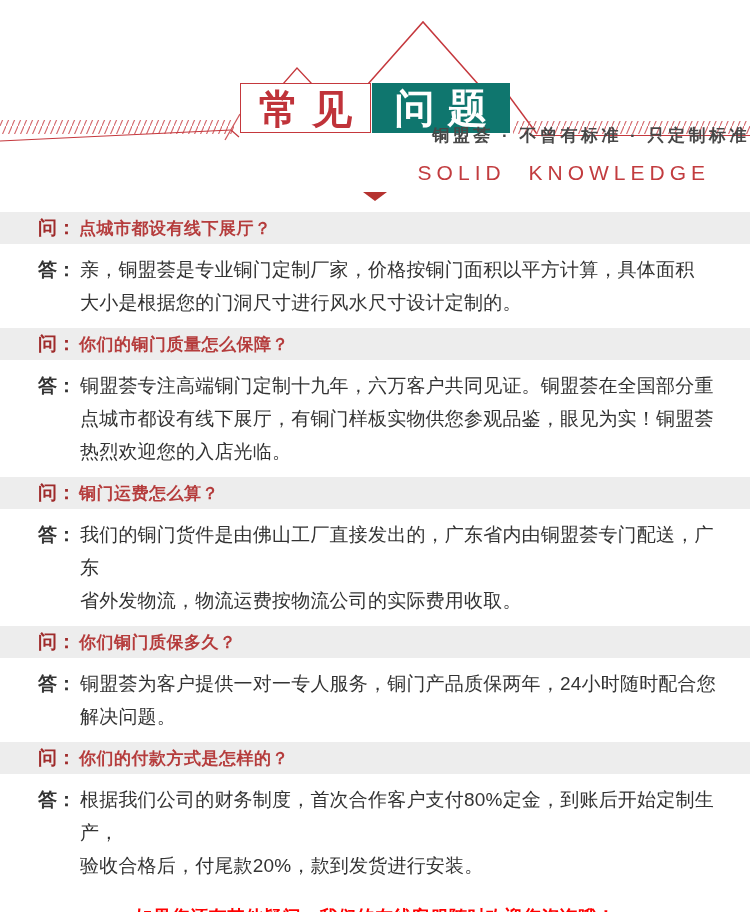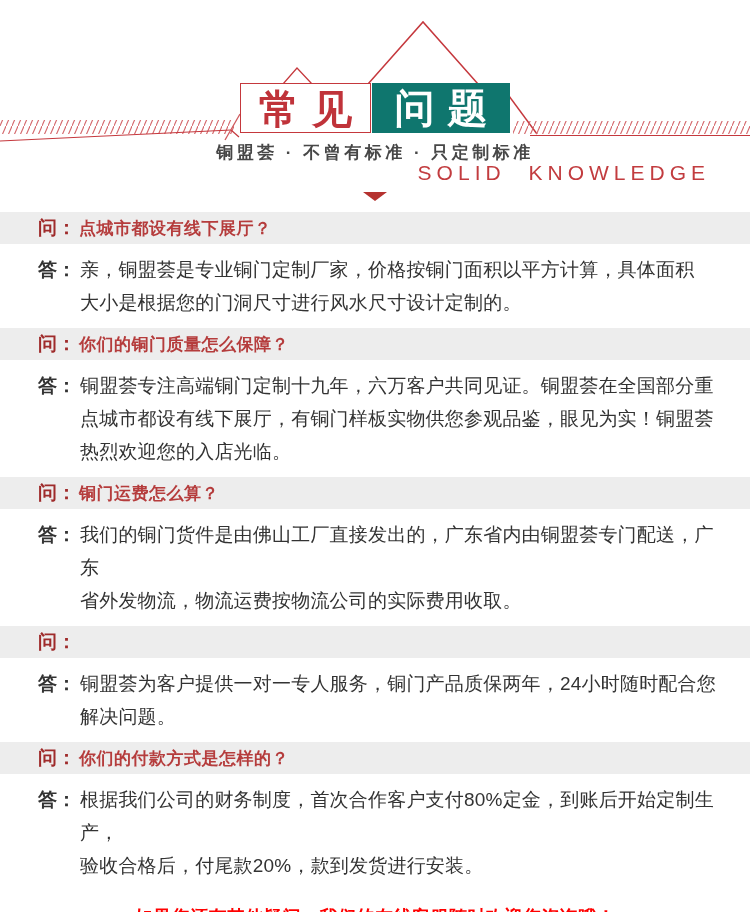--- a/index.html
+++ b/index.html
@@ -6,21 +6,21 @@
   body{width:750px;height:912px;overflow:hidden;font-family:"Liberation Sans","DejaVu Sans",sans-serif;}
   .page{position:relative;width:750px;height:912px;background:#fff;}
 
   
   .hero{position:relative;width:750px;height:212px;}
   .hero svg.deco{position:absolute;left:0;top:0;}
   .title-box{position:absolute;top:83px;height:50px;display:flex;align-items:flex-start;justify-content:center;
              font-size:40px;font-weight:bold;letter-spacing:13px;text-indent:13px;line-height:50px;}
   .title-box.white{left:240px;width:131px;background:#ffffff;border:1px solid #c5383d;color:#c0333a;box-sizing:border-box;}
   .title-box.red{left:372px;width:138px;background:#0f766e;color:#ffffff;}
-  .subtitle{position:absolute;top:141px;left:0;width:750px;text-align:center;
+  .subtitle{position:absolute;top:124px;left:0;width:750px;text-align:right;
             font-size:17px;font-weight:bold;color:#474747;letter-spacing:3.5px;}
   .subtitle-en{position:absolute;top:161px;left:0;width:710px;text-align:right;
                font-size:21px;color:#c23c3f;letter-spacing:5px;word-spacing:12px;font-weight:normal;}
   .down-tri{position:absolute;top:192px;left:363px;width:0;height:0;
             border-left:12px solid transparent;border-right:12px solid transparent;border-top:9px solid #b5322f;}
 
   
   .faq{width:750px;}
   .q-bar{height:32px;background:#ededed;display:flex;align-items:center;padding-left:38px;box-sizing:border-box;}
   .q-label{color:#9f2b2b;font-size:19px;font-weight:bold;flex:none;}
@@ -106,20 +106,21 @@
       <div class="answer">
         <span class="a-label">答：</span>
         <div class="a-text">我们的铜门货件是由佛山工厂直接发出的，广东省内由铜盟荟专门配送，广东
 省外发物流，物流运费按物流公司的实际费用收取。</div>
       </div>
     </section>
 
     <section class="faq-item">
       <div class="q-bar">
         <span class="q-label">问：</span>
+        <span class="q-text">你们铜门质保多久？</span>
       </div>
       <div class="answer">
         <span class="a-label">答：</span>
         <div class="a-text">铜盟荟为客户提供一对一专人服务，铜门产品质保两年，24小时随时配合您
 解决问题。</div>
       </div>
     </section>
 
     <section class="faq-item">
       <div class="q-bar">

